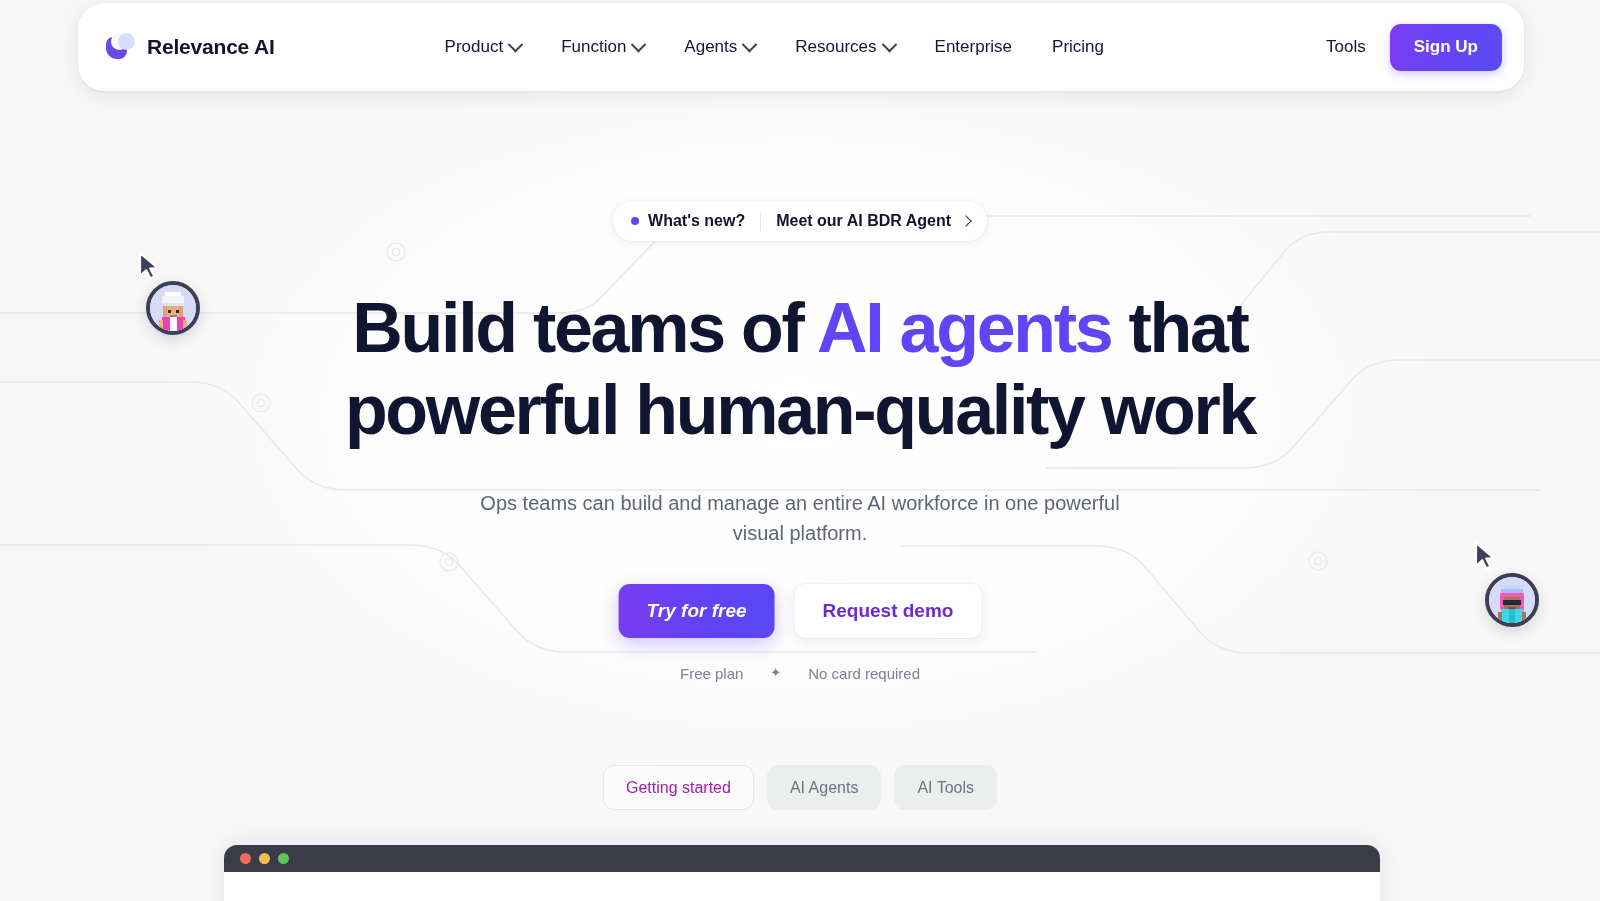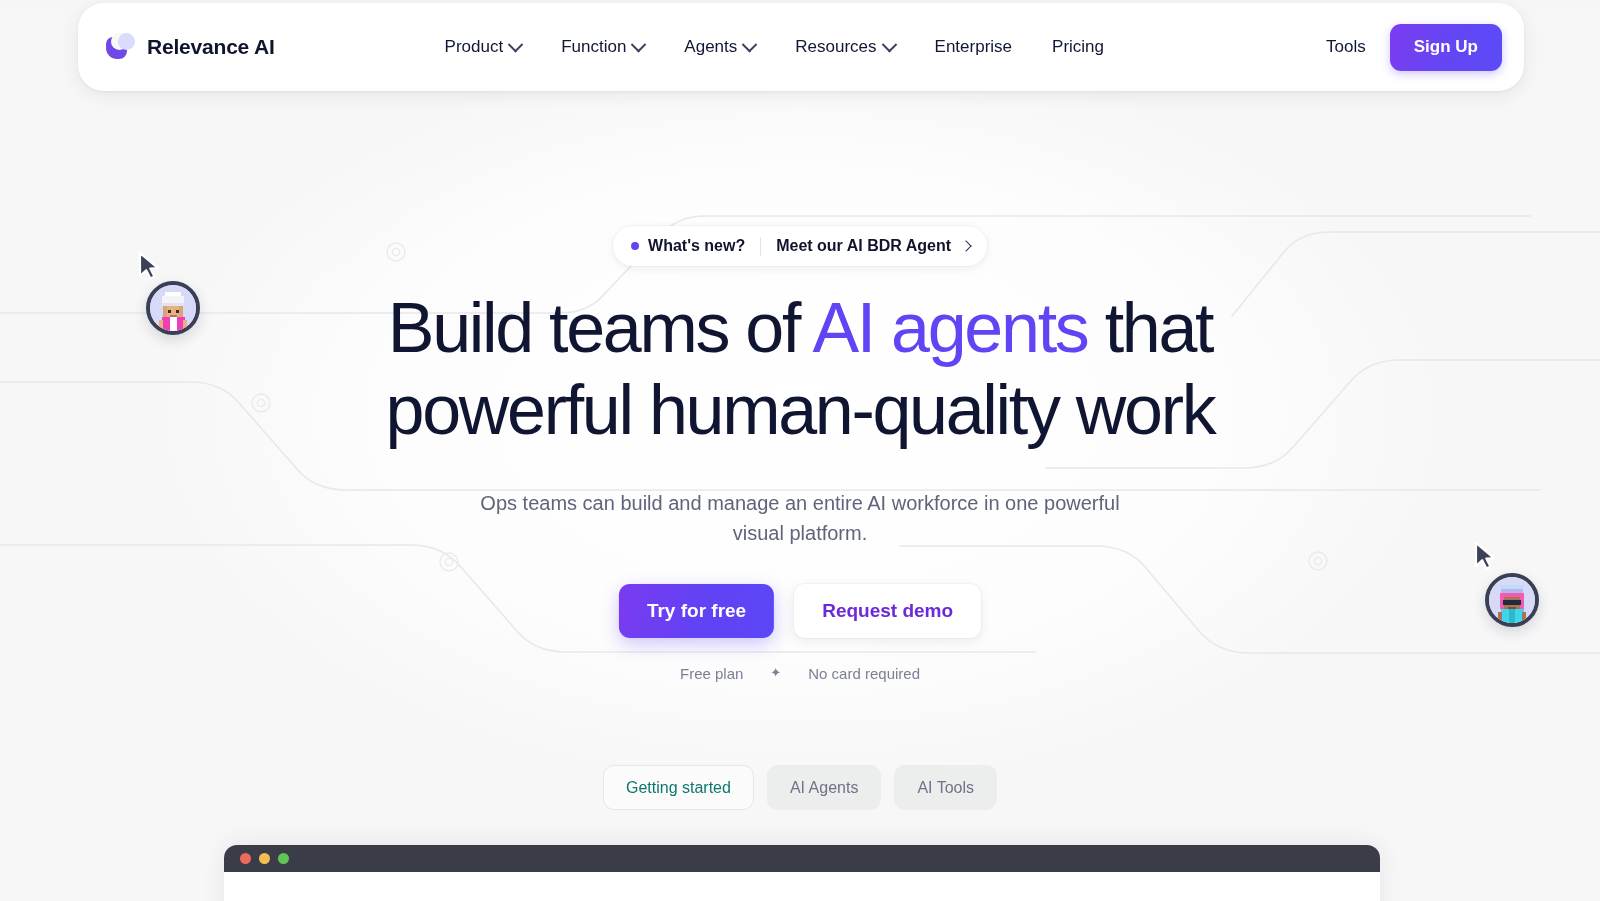--- a/index.html
+++ b/index.html
@@ -137,21 +137,21 @@
     position: absolute;
     left: 0; top: 0;
     width: 1600px;
     z-index: 10;
     text-align: center;
   }
 
   .announce {
     position: absolute;
     left: 50%;
-    top: 226px;
+    top: 201px;
     transform: translateX(-50%);
     display: flex;
     align-items: center;
     height: 40px;
     background: #ffffff;
     border-radius: 999px;
     box-shadow: 0 2px 10px rgba(16,20,40,0.07), 0 0 0 1px rgba(16,20,40,0.025);
     padding: 0 17px 0 18px;
     cursor: pointer;
     white-space: nowrap;
@@ -188,21 +188,21 @@
     border-top: 1.9px solid #2a3050;
     transform: rotate(45deg);
   }
 
   .headline {
     position: absolute;
     left: 0; top: 287px;
     width: 1600px;
     font-size: 70px;
     line-height: 82px;
-    font-weight: 400;
+    font-weight: 700;
     letter-spacing: -2.3px;
     color: #101631;
   }
   .headline .hl-accent { color: #6344f5; }
 
   .subhead {
     position: absolute;
     left: 50%;
     top: 488px;
     transform: translateX(-50%);
@@ -227,20 +227,21 @@
     padding: 0 28px;
     border: none;
     border-radius: 11px;
     background: linear-gradient(100deg, #7a3bf0 0%, #6142f4 55%, #5a47f7 100%);
     color: #fff;
     font-size: 19px;
     font-weight: 700;
     font-family: inherit;
     cursor: pointer;
     box-shadow: 0 6px 18px rgba(99,68,245,0.30);
+    font-style: italic;
   }
   .btn-secondary {
     height: 54px;
     padding: 0 28px;
     border: none;
     border-radius: 11px;
     background: #ffffff;
     color: #6d28d9;
     font-size: 19px;
     font-weight: 700;
@@ -283,21 +284,21 @@
     color: #6e7386;
     background: #eceded;
     border: 1px solid transparent;
     cursor: pointer;
     white-space: nowrap;
     font-family: inherit;
   }
   .tab.active {
     background: #fbfbfc;
     border: 1px solid #e6e7ea;
-    color: #0f766e;
+    color: #a21caf;
   }
 
   
   .avatar {
     position: absolute;
     width: 54px; height: 54px;
     border-radius: 50%;
     border: 4px solid #3a3f55;
     background: #d6d8f4;
     overflow: hidden;

